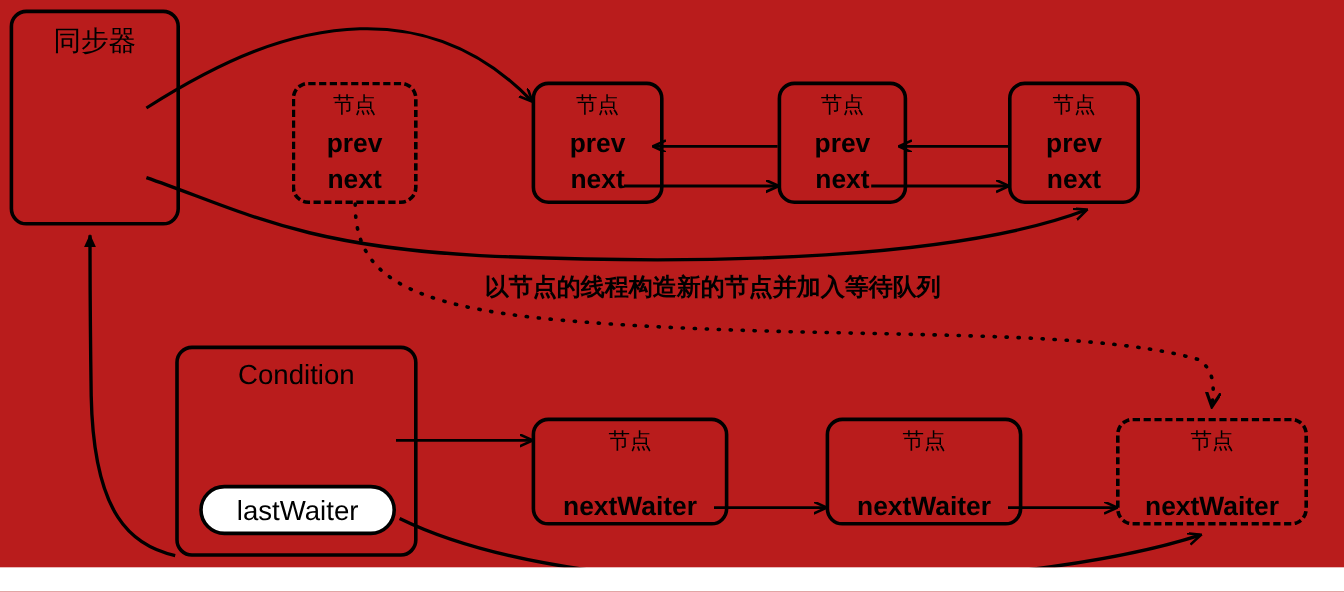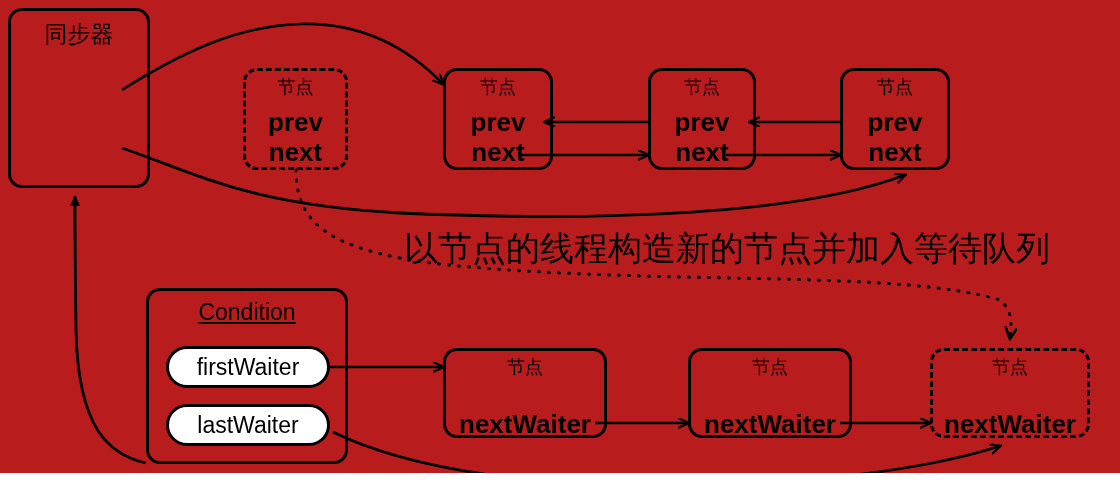--- a/index.html
+++ b/index.html
@@ -58,35 +58,36 @@
     text-align: center;
     font-size: 18px;
     color: #000;
     white-space: nowrap;
   }
   .node-field {
     position: absolute;
     width: 100%;
     text-align: center;
     font-weight: bold;
-    font-size: 26px;
+    font-size: 22px;
     color: #000;
     white-space: nowrap;
   }
   .pill-label {
     font-size: 23px;
     color: #000;
     white-space: nowrap;
   }
   .annotation {
     position: absolute;
-    font-size: 34px;
+    font-size: 20px;
     color: #000;
     white-space: nowrap;
     letter-spacing: 0px;
+    font-weight: bold;
   }
 </style>
 </head>
 <body>
 
 <div id="canvas">
 
   <svg class="edges" viewBox="0 0 1120 493" xmlns="http://www.w3.org/2000/svg">
     <defs>
       <marker id="ah" markerWidth="12" markerHeight="12" refX="10" refY="5" orient="auto" markerUnits="userSpaceOnUse">
@@ -173,24 +174,21 @@
 
   <div class="box" style="left:840px; top:68px; width:110px; height:102px;">
     <div class="node-title" style="top:4px;">节点</div>
     <div class="node-field" style="top:36px;">prev</div>
     <div class="node-field" style="top:66px;">next</div>
   </div>
 
   <div class="annotation" style="left:404px; top:226px;">以节点的线程构造新的节点并加入等待队列</div>
 
   <div class="box" style="left:146px; top:288px; width:202px; height:176px;">
-    <div class="container-title" style="top:8px;text-decoration:underline;">Condition</div>
-  </div>
-  <div class="pill" style="left:166px; top:346px; width:164px; height:42px;">
-    <span class="pill-label">firstWaiter</span>
+    <div class="container-title" style="top:8px;">Condition</div>
   </div>
   <div class="pill" style="left:166px; top:404px; width:164px; height:42px;justify-content:center;">
     <span class="pill-label">lastWaiter</span>
   </div>
 
   <div class="box" style="left:443px; top:348px; width:164px; height:90px;">
     <div class="node-title" style="top:4px;">节点</div>
     <div class="node-field" style="top:58px;">nextWaiter</div>
   </div>
 

